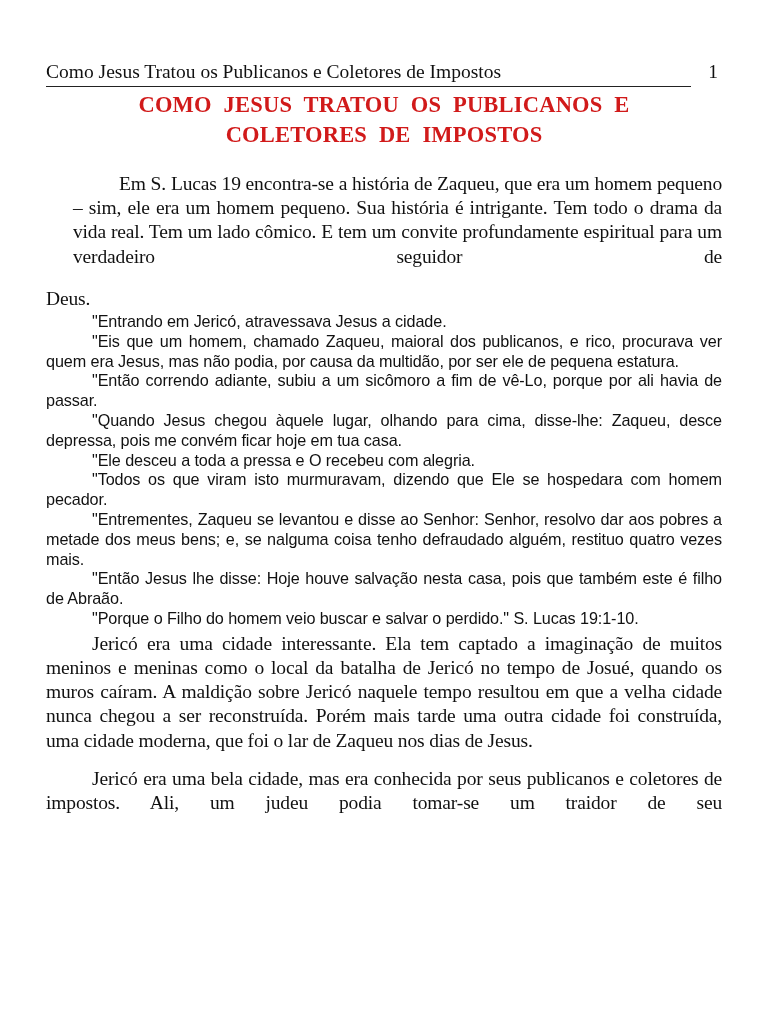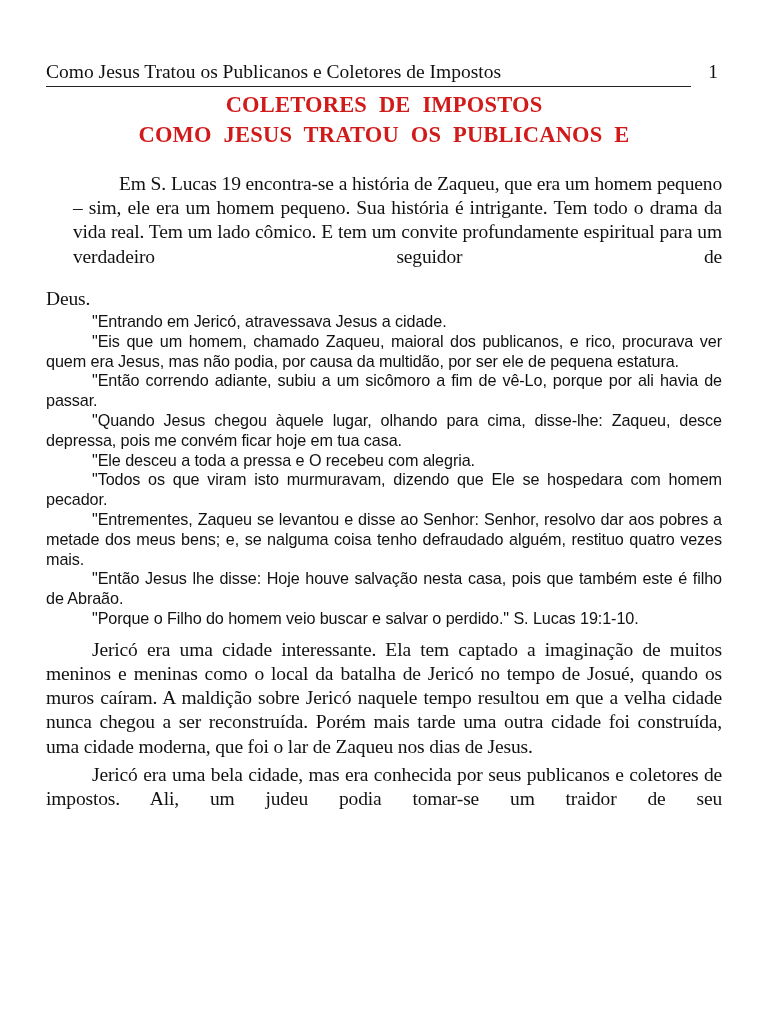--- a/index.html
+++ b/index.html
@@ -23,49 +23,49 @@
   .serif {
     font-family: "Liberation Serif", serif; font-size: 19.5px; line-height: 24.2px;
     text-indent: 46px; letter-spacing: -0.15px;
   }
   .sans {
     font-family: "Liberation Sans", sans-serif; font-size: 16.2px; line-height: 19.8px;
     text-indent: 46px; letter-spacing: -0.1px;
   }
   .noindent { text-indent: 0; margin-top: 18px; }
   .quote-block { margin-top: 1px; }
-  .after-quote { margin-top: 9px; }
+  .after-quote { margin-top: 3px; }
 </style>
 </head>
 <body>
 
 <div class="page">
   <div class="running-header">
     <span class="htitle">Como Jesus Tratou os Publicanos e Coletores de Impostos</span>
     <span class="pnum">1</span>
     <div class="header-rule"></div>
   </div>
 
   <h1 class="title">
+    <span>COMO JESUS TRATOU OS PUBLICANOS E</span>
     <span>COLETORES DE IMPOSTOS</span>
-    <span>COMO JESUS TRATOU OS PUBLICANOS E</span>
   </h1>
 
   <div class="gap"></div>
 
   <p class="serif" style="text-align-last: justify; margin-left: 27px;">Em S. Lucas 19 encontra-se a história de Zaqueu, que era um homem pequeno – sim, ele era um homem pequeno. Sua história é intrigante. Tem todo o drama da vida real. Tem um lado cômico. E tem um convite profundamente espiritual para um verdadeiro seguidor de</p>
   <p class="serif noindent">Deus.</p>
 
   <div class="quote-block">
     <p class="sans">"Entrando em Jericó, atravessava Jesus a cidade.</p>
     <p class="sans">"Eis que um homem, chamado Zaqueu, maioral dos publicanos, e rico, procurava ver quem era Jesus, mas não podia, por causa da multidão, por ser ele de pequena estatura.</p>
     <p class="sans">"Então correndo adiante, subiu a um sicômoro a fim de vê-Lo, porque por ali havia de passar.</p>
     <p class="sans">"Quando Jesus chegou àquele lugar, olhando para cima, disse-lhe: Zaqueu, desce depressa, pois me convém ficar hoje em tua casa.</p>
     <p class="sans">"Ele desceu a toda a pressa e O recebeu com alegria.</p>
     <p class="sans">"Todos os que viram isto murmuravam, dizendo que Ele se hospedara com homem pecador.</p>
     <p class="sans">"Entrementes, Zaqueu se levantou e disse ao Senhor: Senhor, resolvo dar aos pobres a metade dos meus bens; e, se nalguma coisa tenho defraudado alguém, restituo quatro vezes mais.</p>
     <p class="sans">"Então Jesus lhe disse: Hoje houve salvação nesta casa, pois que também este é filho de Abraão.</p>
     <p class="sans">"Porque o Filho do homem veio buscar e salvar o perdido." S. Lucas 19:1-10.</p>
   </div>
 
   <p class="serif after-quote">Jericó era uma cidade interessante. Ela tem captado a imaginação de muitos meninos e meninas como o local da batalha de Jericó no tempo de Josué, quando os muros caíram. A maldição sobre Jericó naquele tempo resultou em que a velha cidade nunca chegou a ser reconstruída. Porém mais tarde uma outra cidade foi construída, uma cidade moderna, que foi o lar de Zaqueu nos dias de Jesus.</p>
-  <p class="serif" style="margin-top:4px; text-align-last: justify;">Jericó era uma bela cidade, mas era conhecida por seus publicanos e coletores de impostos. Ali, um judeu podia tomar-se um traidor de seu</p>
+  <p class="serif" style="margin-top:14px; text-align-last: justify;">Jericó era uma bela cidade, mas era conhecida por seus publicanos e coletores de impostos. Ali, um judeu podia tomar-se um traidor de seu</p>
 </div>
 
 </body></html>

